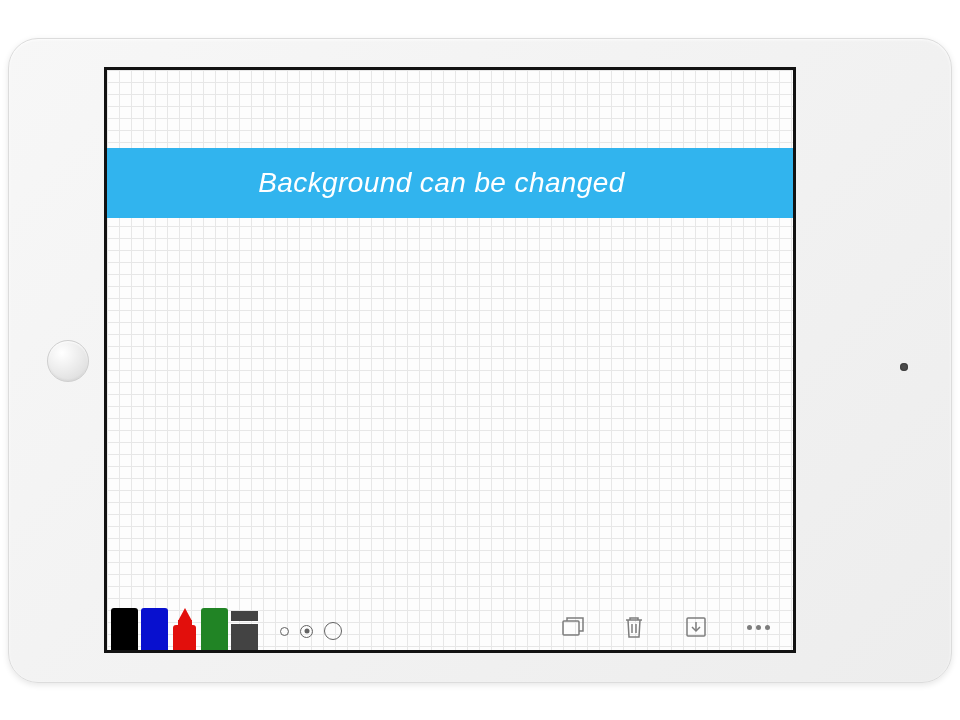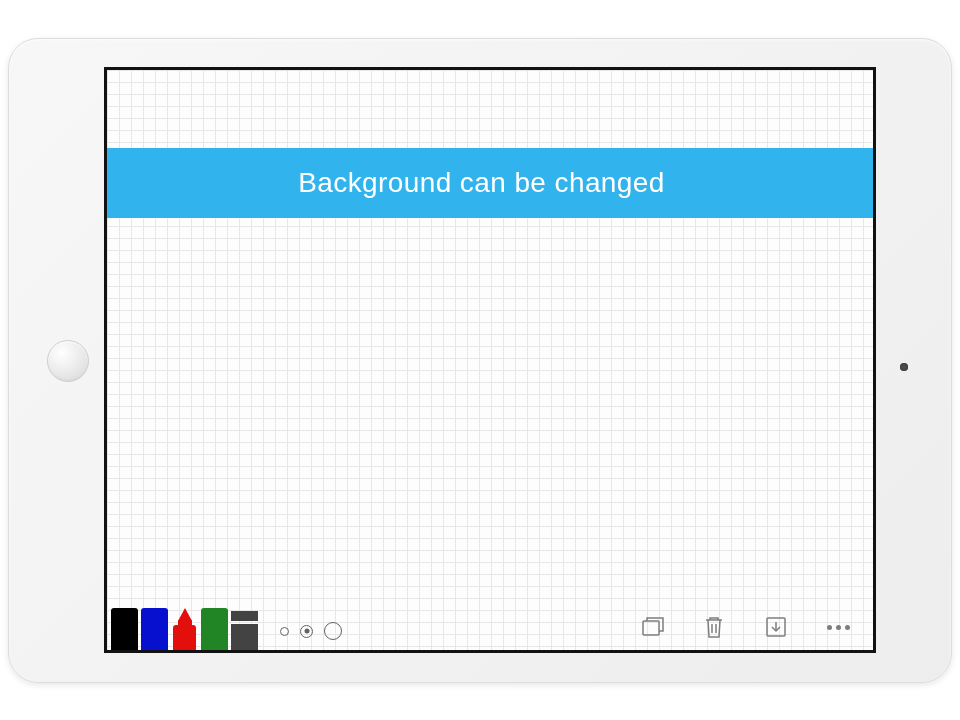--- a/index.html
+++ b/index.html
@@ -42,25 +42,26 @@
       width: 8px;
       height: 8px;
       border-radius: 50%;
       background: #4b4b4b;
       box-shadow: inset 0 0 2px #1c1c1c;
     }
     .screen {
       position: absolute;
       left: 95px;
       top: 28px;
-      width: 772px;
+      width: 692px;
       height: 586px;
       background: #ffffff;
       border: 3px solid #121212;
       overflow: hidden;
+      font-style: italic;
     }
     .canvas {
       position: absolute;
       inset: 0;
       background-color: #fdfdfd;
       background-image:
         linear-gradient(to right, #e7e7e7 1px, transparent 1px),
         linear-gradient(to bottom, #e7e7e7 1px, transparent 1px);
       background-size: 12px 12px;
     }

